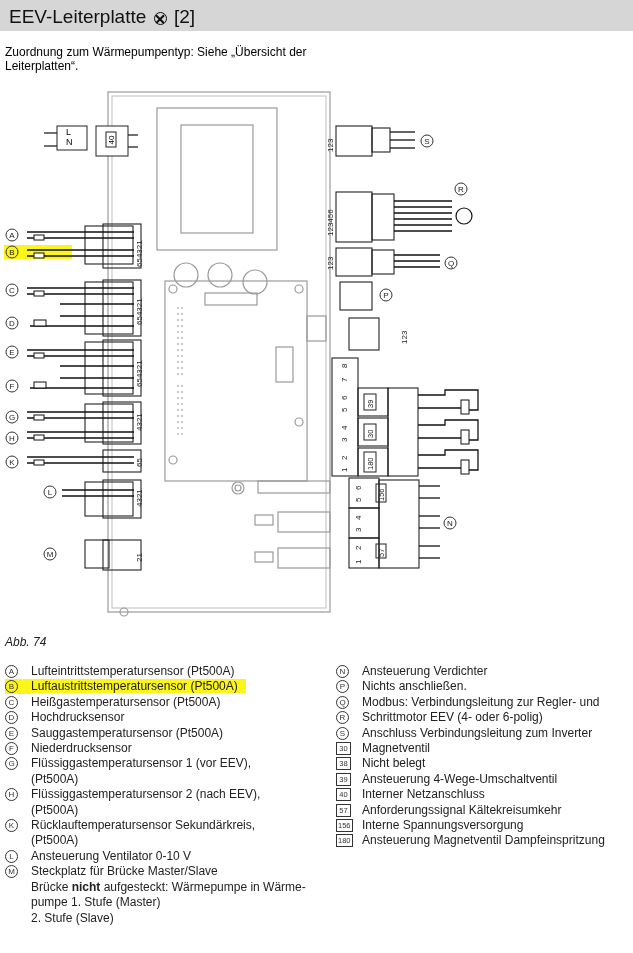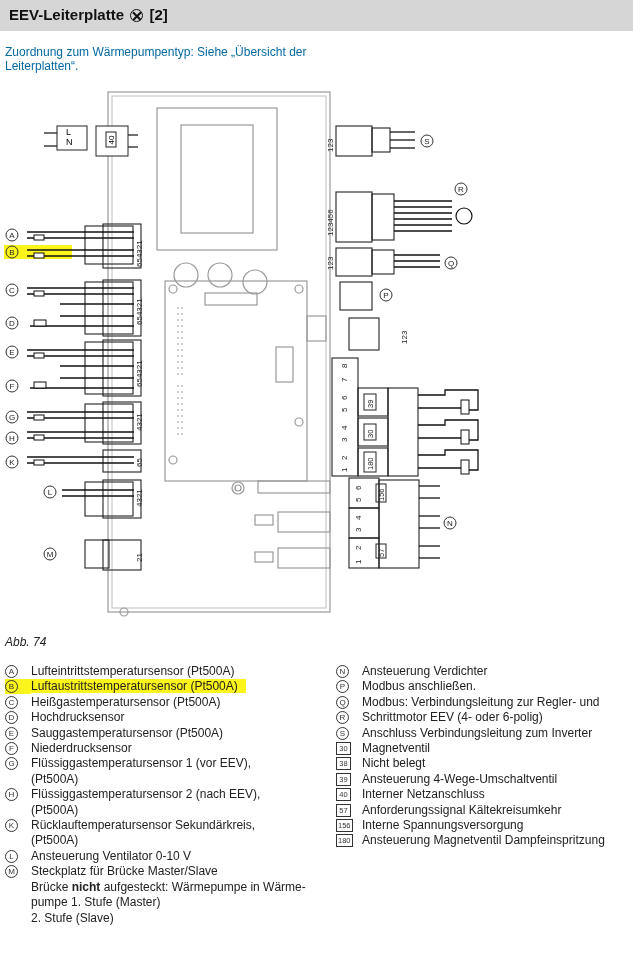--- a/index.html
+++ b/index.html
@@ -1,26 +1,26 @@
 <!DOCTYPE html>
 <html><head>
 <meta charset="utf-8">
 <style>
   html, body { margin:0; padding:0; background:#ffffff; }
   body { width:633px; height:953px; position:relative; overflow:hidden;
          font-family:"Liberation Sans", sans-serif; color:#1a1a1a; }
   .header { position:absolute; left:0; top:0; width:633px; height:31px; background:#d6d6d6; }
-  .header-title { position:absolute; left:9px; top:6px; font-size:15px; font-weight:bold; color:#111; }
+  .header-title { position:absolute; left:9px; top:6px; font-size:19px; font-weight:normal; color:#111; }
   .header-title .sym { display:inline-block; width:13px; height:13px; border:1.6px solid #111; border-radius:50%;
          position:relative; vertical-align:-2px; margin:0 2px; box-sizing:border-box; }
   .header-title .sym::before, .header-title .sym::after { content:""; position:absolute; left:50%; top:50%;
          width:11px; height:1.6px; background:#111; transform-origin:center; }
   .header-title .sym::before { transform:translate(-50%,-50%) rotate(45deg); }
   .header-title .sym::after { transform:translate(-50%,-50%) rotate(-45deg); }
-  .intro { position:absolute; left:5px; top:45px; width:320px; font-size:12px; line-height:14px; color:#0369a1; }
+  .intro { position:absolute; left:5px; top:45px; width:320px; font-size:12px; line-height:14px; color:#000000; }
   .diagram { position:absolute; left:0; top:88px; width:633px; height:540px; }
   .caption { position:absolute; left:5px; top:635px; font-size:12px; font-style:italic; color:#222; }
   .legend { position:absolute; top:664px; font-size:12px; line-height:15.4px; color:#222; }
   .legend-left { left:5px; width:315px; }
   .legend-right { left:336px; width:295px; }
   .li { display:flex; align-items:flex-start; }
   .li .mk { width:26px; flex:0 0 26px; display:flex; align-items:center; height:15px; }
   .circ { display:inline-block; width:11px; height:11px; border:1px solid #333; border-radius:50%;
           font-size:8px; line-height:11px; text-align:center; color:#333; box-sizing:content-box; }
   .sq { display:inline-block; min-width:11px; height:11px; border:1px solid #333; font-size:7.5px;
@@ -442,21 +442,21 @@
     <div class="li">
       <span class="mk">
         <span class="circ">N</span>
       </span>
       <span class="tx">Ansteuerung Verdichter</span>
     </div>
     <div class="li">
       <span class="mk">
         <span class="circ">P</span>
       </span>
-      <span class="tx">Modbus anschließen.</span>
+      <span class="tx">Nichts anschließen.</span>
     </div>
     <div class="li">
       <span class="mk">
         <span class="circ">Q</span>
       </span>
       <span class="tx">Modbus: Verbindungsleitung zur Regler- und</span>
     </div>
     <div class="li">
       <span class="mk">
         <span class="circ">R</span>

